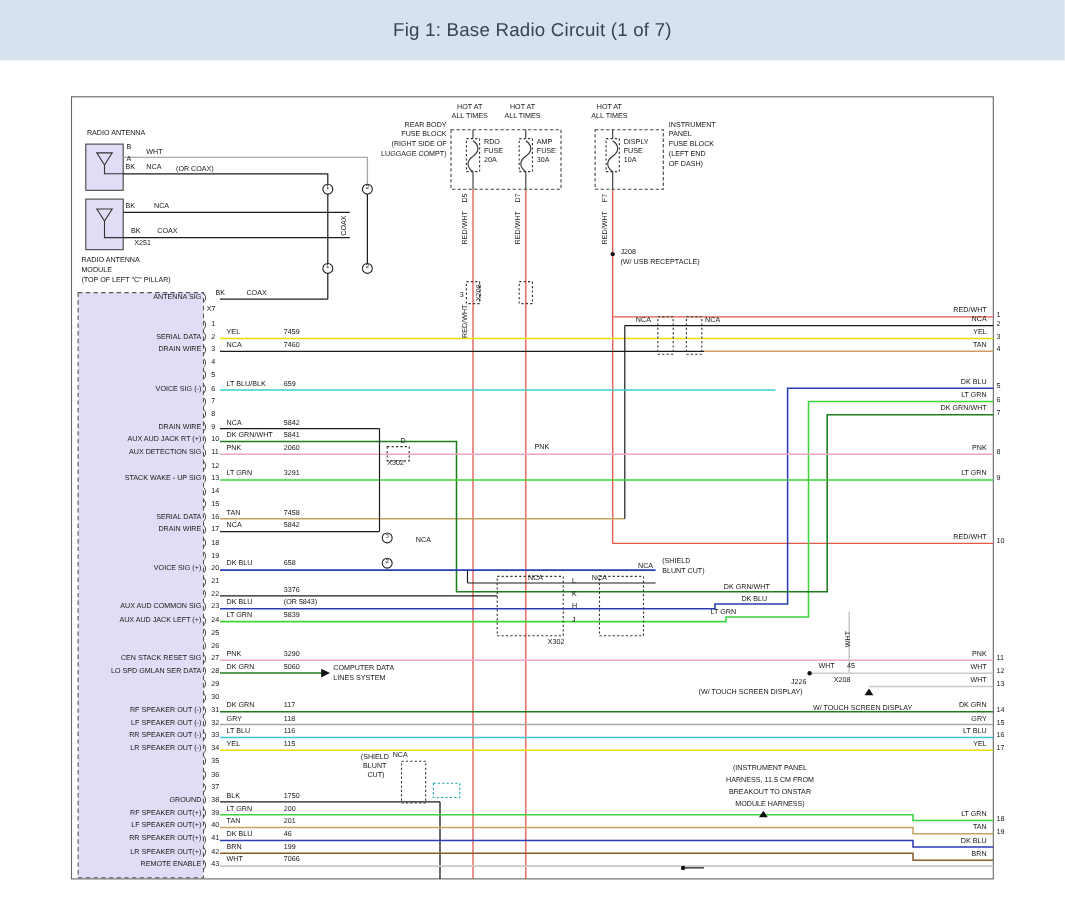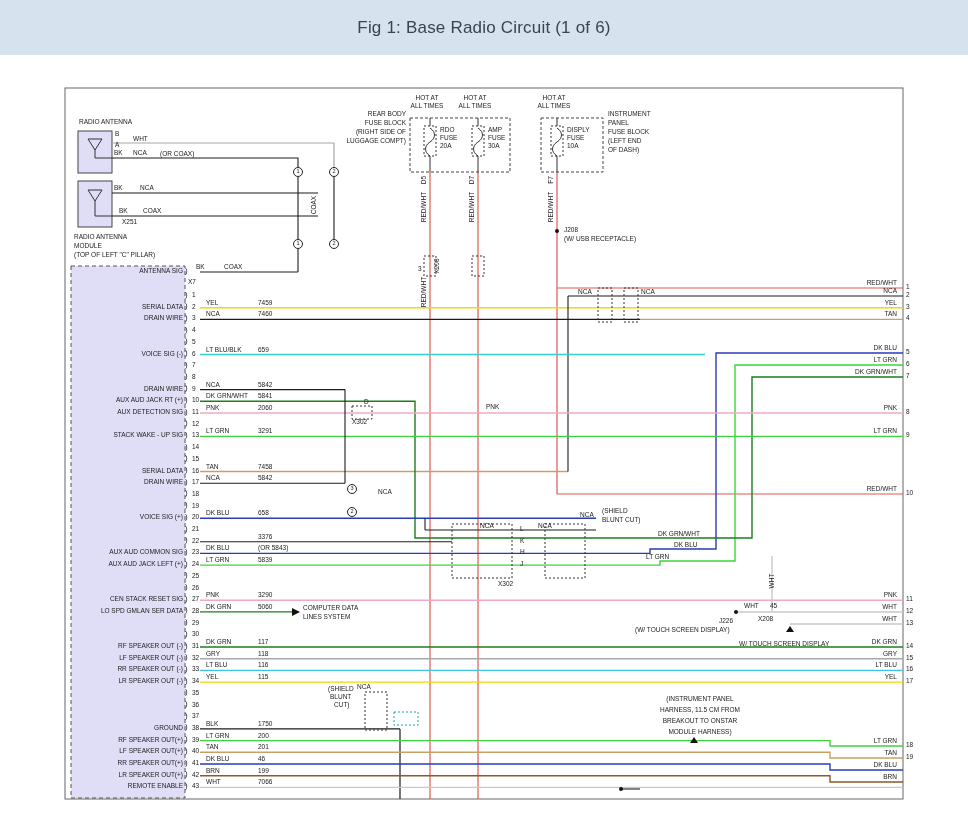--- a/index.html
+++ b/index.html
@@ -9,21 +9,21 @@
             display:flex;align-items:center;justify-content:center;
             font-size:17px;color:#3a4450;letter-spacing:.2px}
   #diagram{position:absolute;left:0;top:0;width:968px;height:815px}
   #wires{position:absolute;left:0;top:0}
   .lbl{position:absolute;font-size:6.5px;line-height:1.05;color:#1a1a1a;white-space:nowrap}
 </style>
 </head>
 <body>
 
 <div class="titlebar">
-  <span>Fig 1: Base Radio Circuit (1 of 6)</span>
+  <span>Fig 1: Base Radio Circuit (1 of 7)</span>
 </div>
 
 <div id="diagram">
   <svg id="wires" width="968" height="815" viewBox="0 0 968 815">
       <rect x="65" y="88" width="838" height="711" fill="#fff" stroke="#666" stroke-width="1"></rect>
       <rect x="71" y="266" width="114" height="532" fill="#e0def6" stroke="#555" stroke-width="1" stroke-dasharray="4,3"></rect>
       <rect x="78" y="131" width="34" height="42" fill="#e0def6" stroke="#444" stroke-width="1"></rect>
       <rect x="78" y="181" width="34" height="46" fill="#e0def6" stroke="#444" stroke-width="1"></rect>
       <path d="M88 139 L102 139 L95 150 Z M95 150 L95 158 L112 158" fill="none" stroke="#333" stroke-width="1"></path>
       <path d="M88 190 L102 190 L95 201 Z M95 201 L95 216 L112 216" fill="none" stroke="#333" stroke-width="1"></path>

